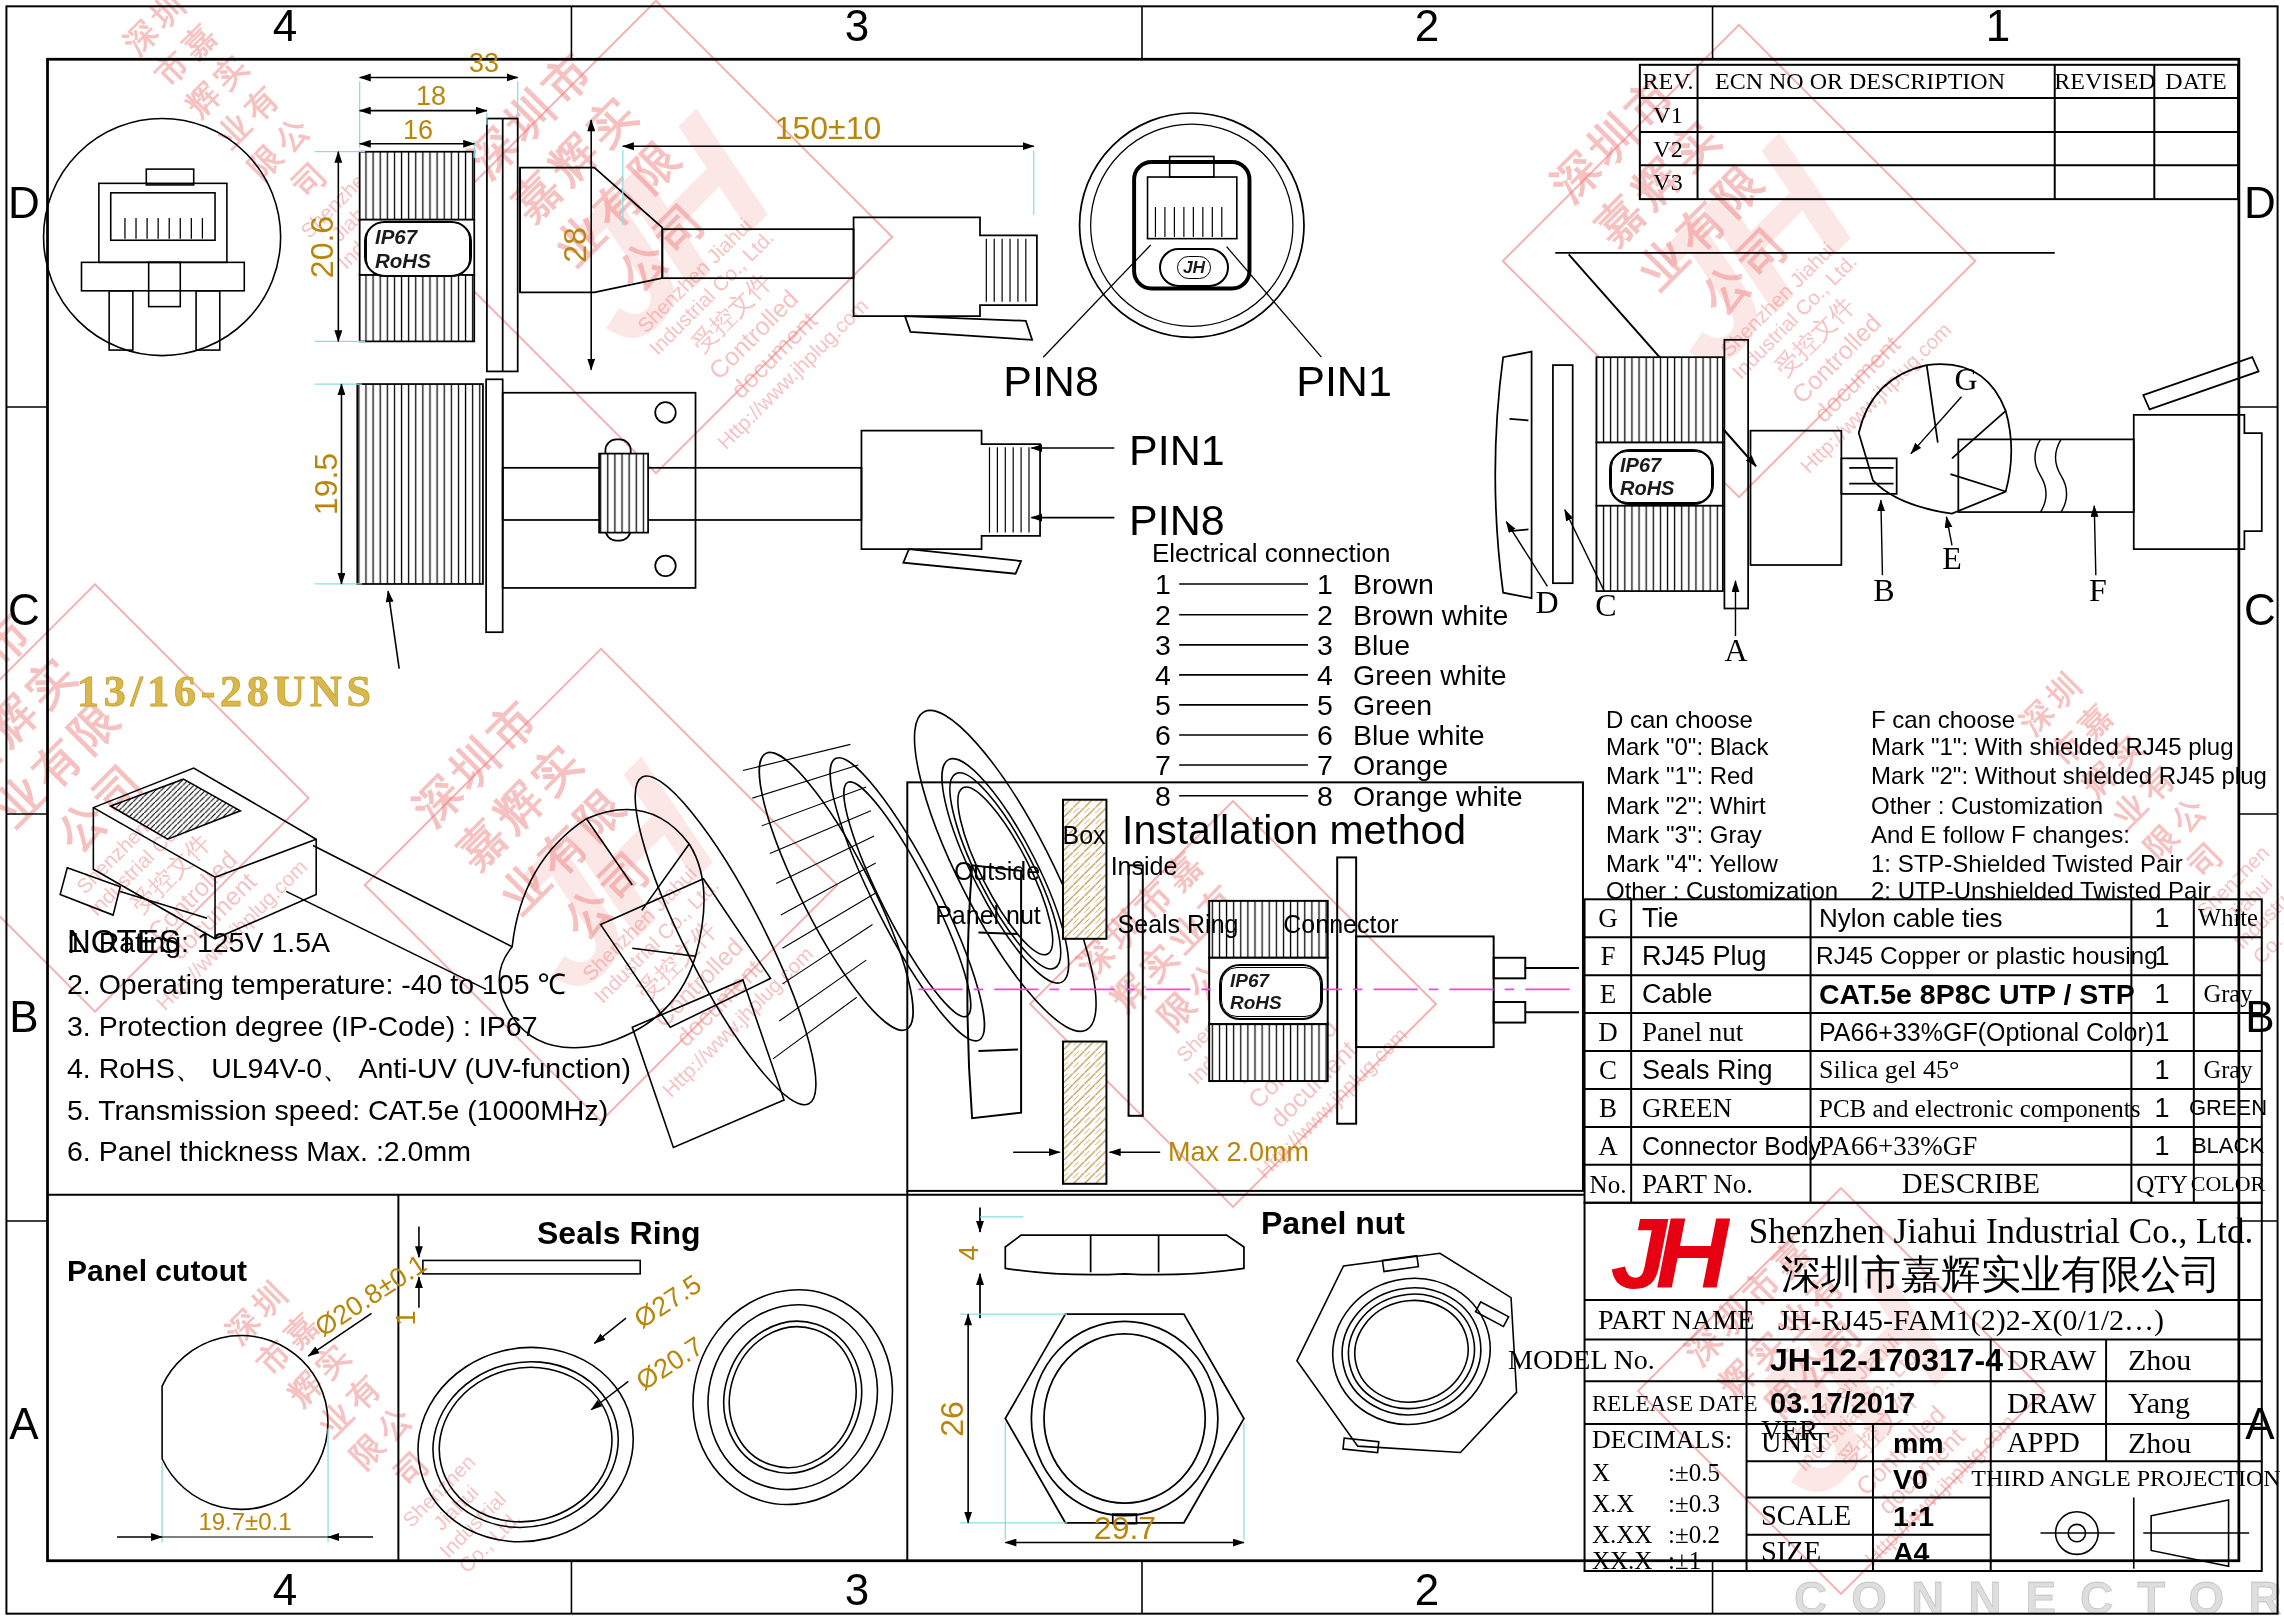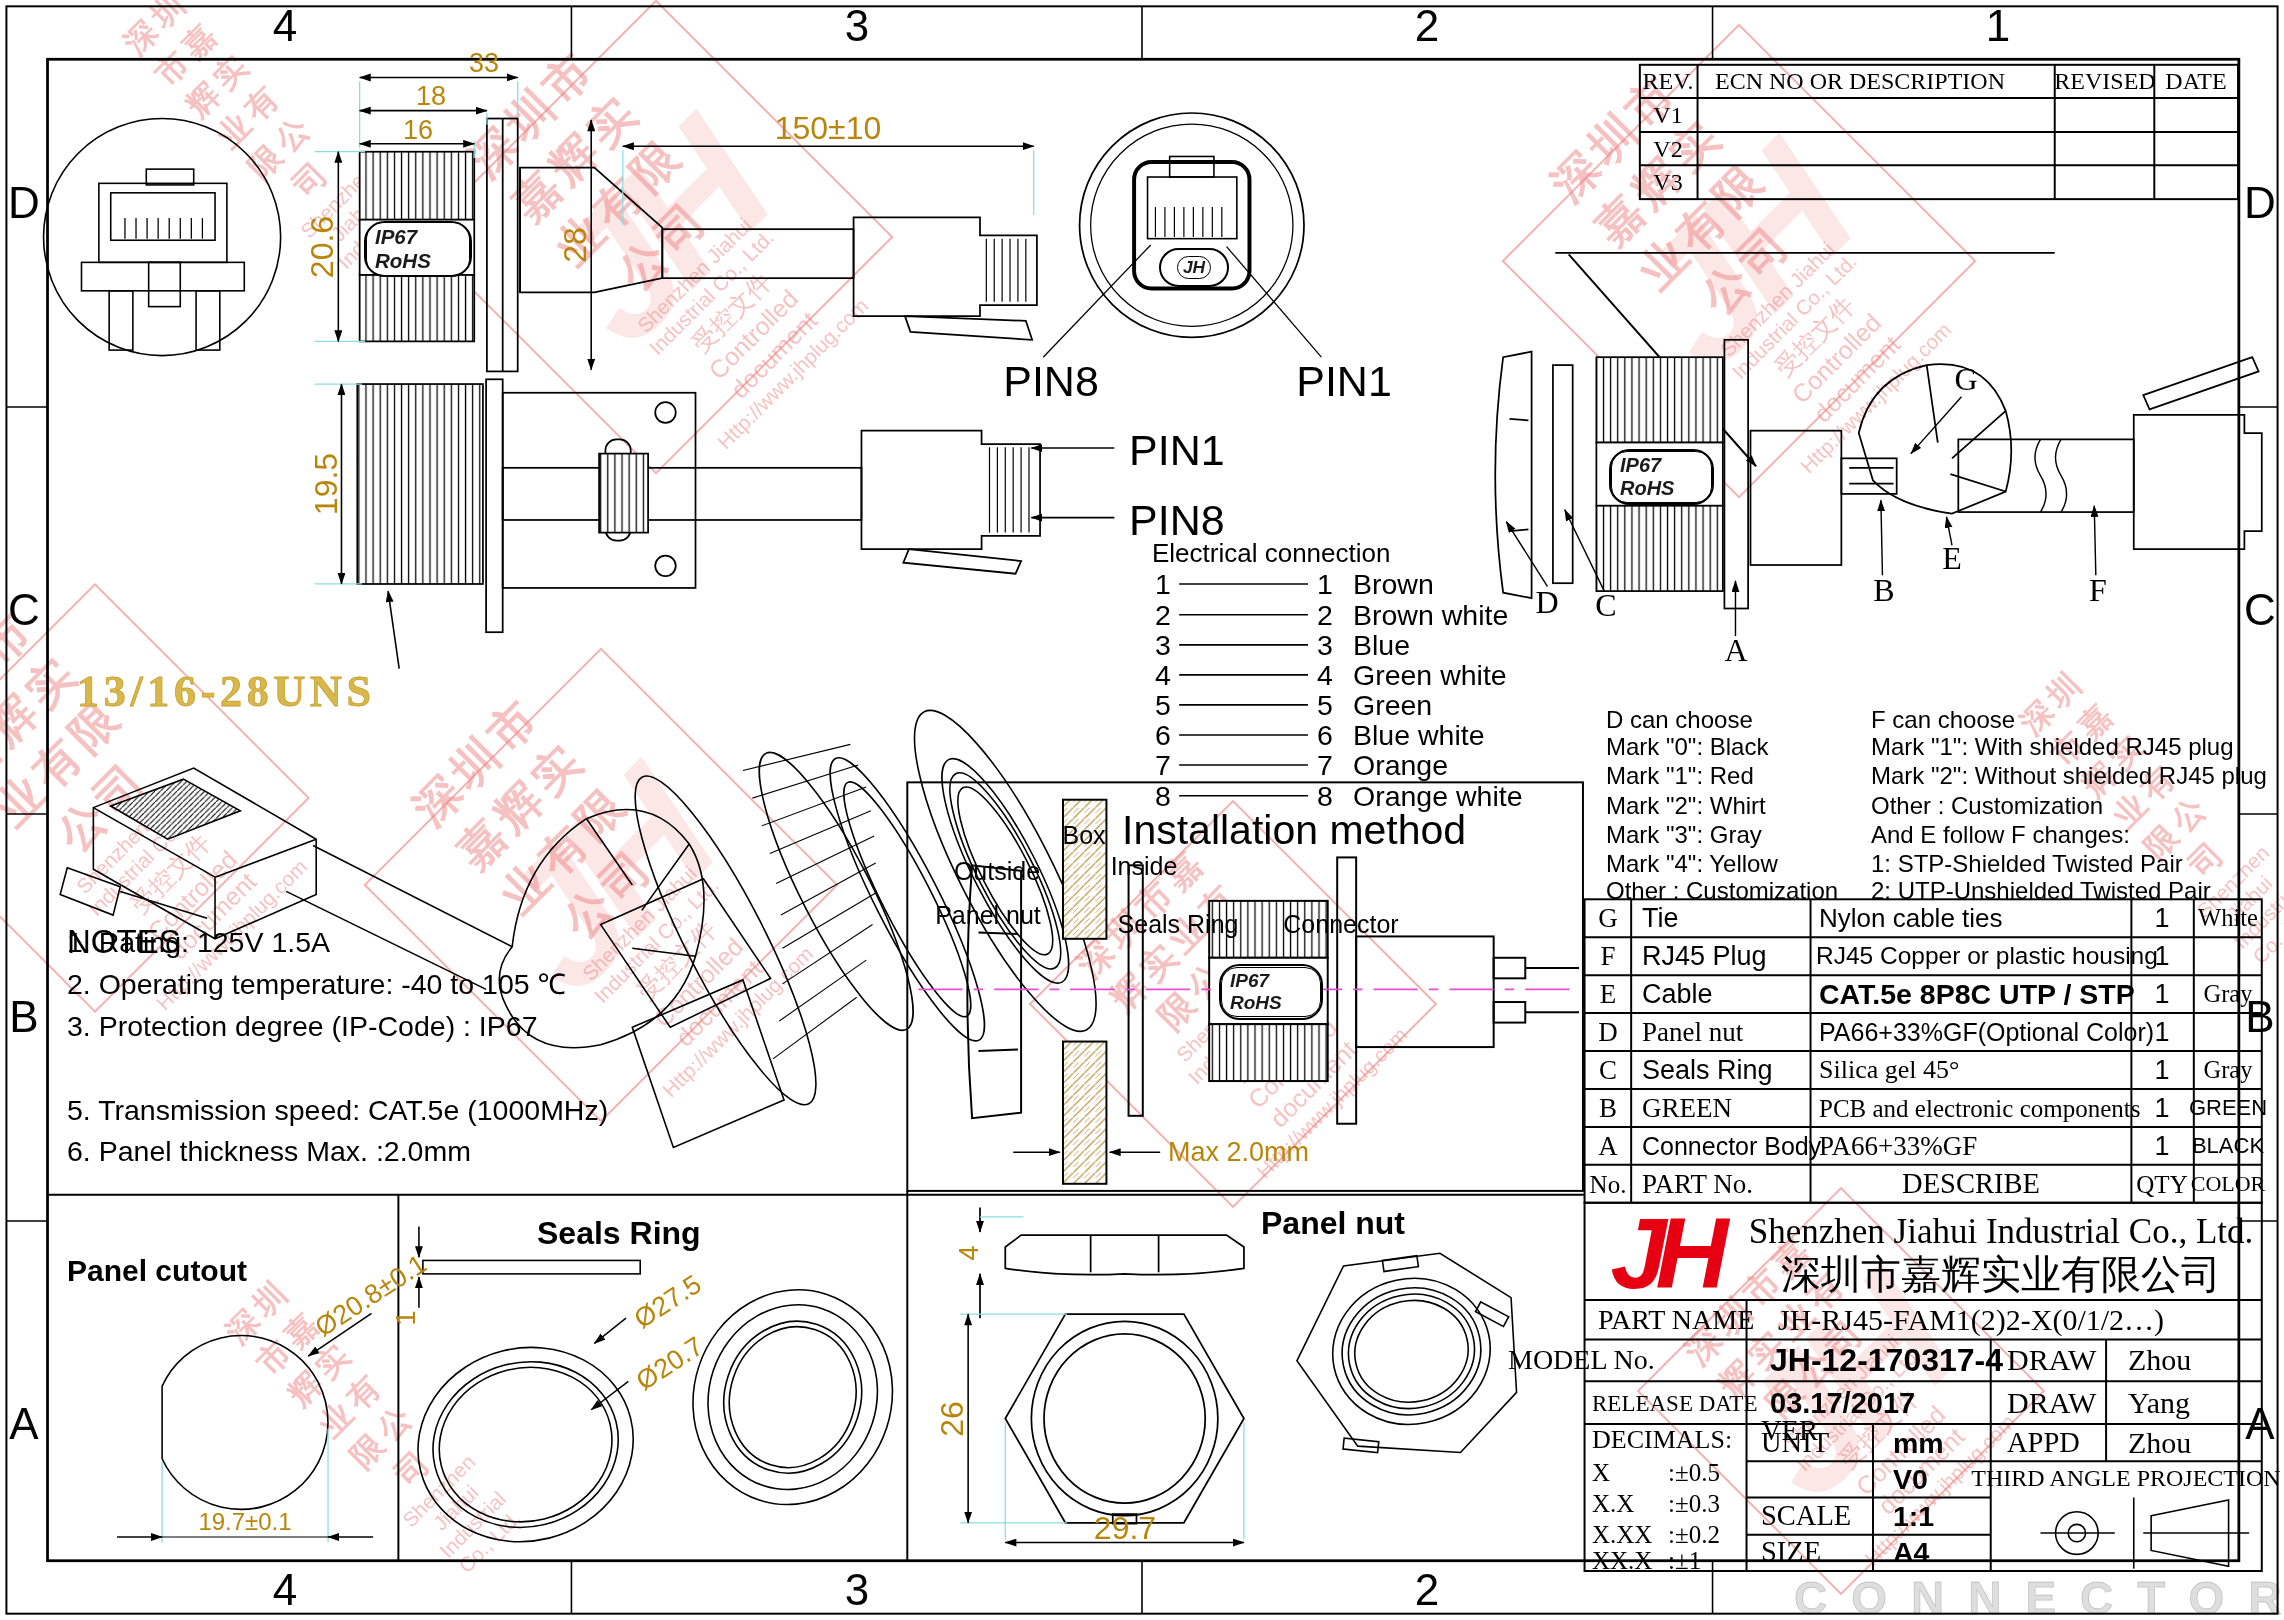--- a/index.html
+++ b/index.html
@@ -648,20 +648,21 @@
 <div class="t c ser" style="left:1608px;top:1184px;font-size:25px;">No.</div>
 <div class="t cl ser" style="left:1642px;top:1184px;font-size:27px;">PART No.</div>
 <div class="t c ser" style="left:1971px;top:1184px;font-size:28.5px;">DESCRIBE</div>
 <div class="t c ser" style="left:2162px;top:1184px;font-size:25px;">QTY</div>
 <div class="t c ser" style="left:2228px;top:1184px;font-size:22px;">COLOR</div>
 
 <div class="t cl" style="left:67px;top:941px;font-size:33px;">NOTES</div>
 <div class="t cl note" style="left:67px;top:942px;">1. Rating: 125V 1.5A</div>
 <div class="t cl note" style="left:67px;top:984px;">2. Operating temperature: -40 to 105  ℃</div>
 <div class="t cl note" style="left:67px;top:1026px;">3. Protection degree (IP-Code) : IP67</div>
+<div class="t cl note" style="left:67px;top:1068px;">4. RoHS、 UL94V-0、 Anti-UV (UV-function)</div>
 <div class="t cl note" style="left:67px;top:1110px;">5. Transmission speed: CAT.5e (1000MHz)</div>
 <div class="t cl note" style="left:67px;top:1151px;">6. Panel thickness Max. :2.0mm</div>
 
 <div class="t cl bold" style="left:67px;top:1271px;font-size:30px;">Panel cutout</div>
 <div class="t r33 dim" style="left:371px;top:1296px;">Ø20.8±0.1</div>
 <div class="t c dim" style="left:245px;top:1522px;font-size:24px;">19.7±0.1</div>
 
 <div class="t cl bold" style="left:537px;top:1233px;font-size:32px;">Seals Ring</div>
 <div class="t r90 dim" style="left:406px;top:1318px;">1</div>
 <div class="t r33 dim" style="left:668px;top:1302px;">Ø27.5</div>

